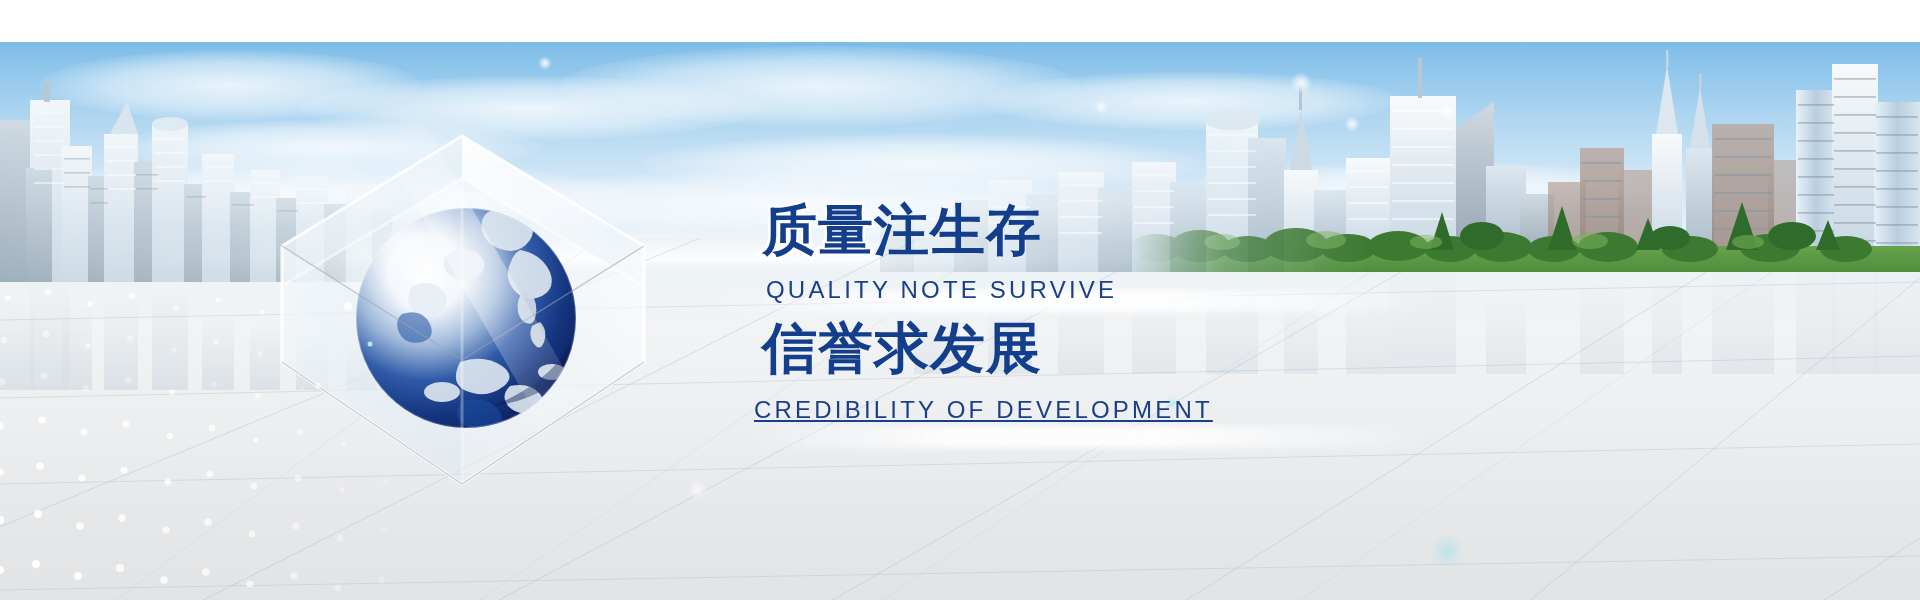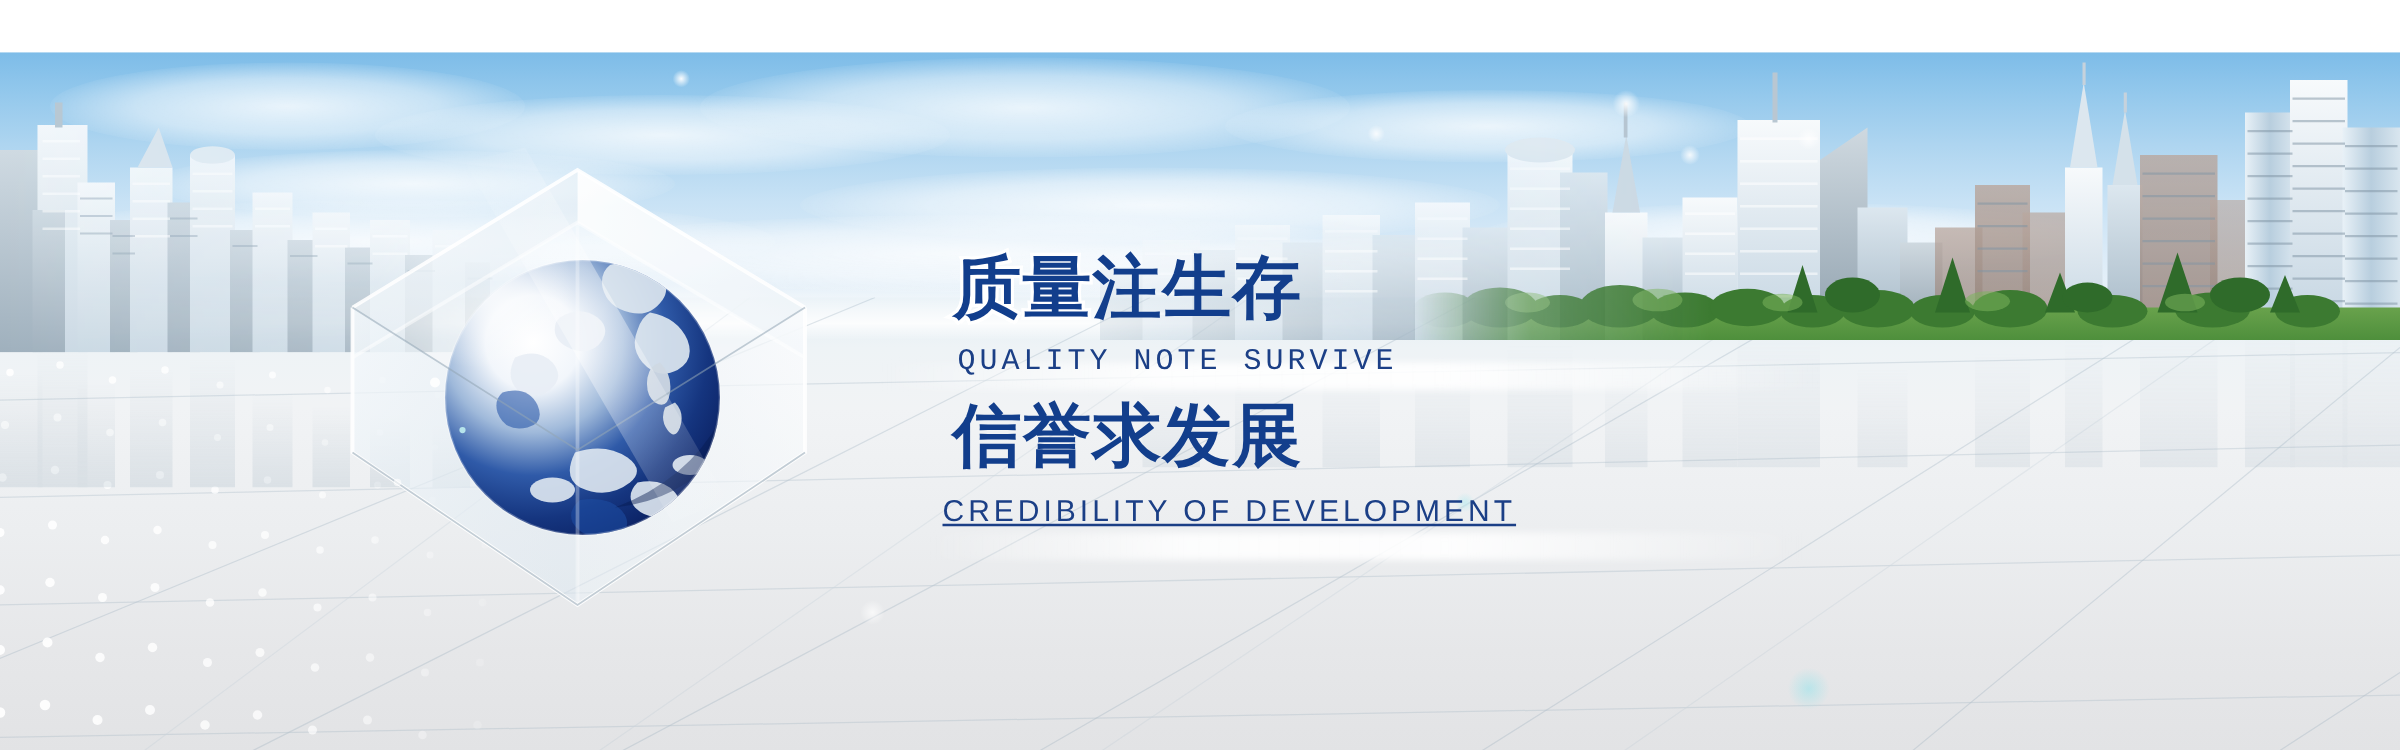--- a/index.html
+++ b/index.html
@@ -170,21 +170,21 @@
   }
   .subline {
     font-size: 24px;
     font-weight: 400;
     letter-spacing: 3.2px;
     color: #1b3f86;
     white-space: nowrap;
   }
   .block-1 { position: absolute; left: 0; top: 0; }
   .block-2 { position: absolute; left: 0; top: 118px; }
-  .block-1 .subline { margin-top: 16px; margin-left: 4px; font-family: Liberation Mono, monospace; }
+  .block-1 .subline { margin-top: 16px; margin-left: 4px; }
   .block-2 .subline { margin-top: 18px; margin-left: -8px; text-decoration: underline; }
 
   .sheen {
     position: absolute;
     left: 700px; top: 248px;
     width: 760px; height: 22px;
     background: linear-gradient(to right,
                 rgba(255,255,255,0) 0%,
                 rgba(255,255,255,.85) 30%,
                 rgba(255,255,255,.9) 60%,

